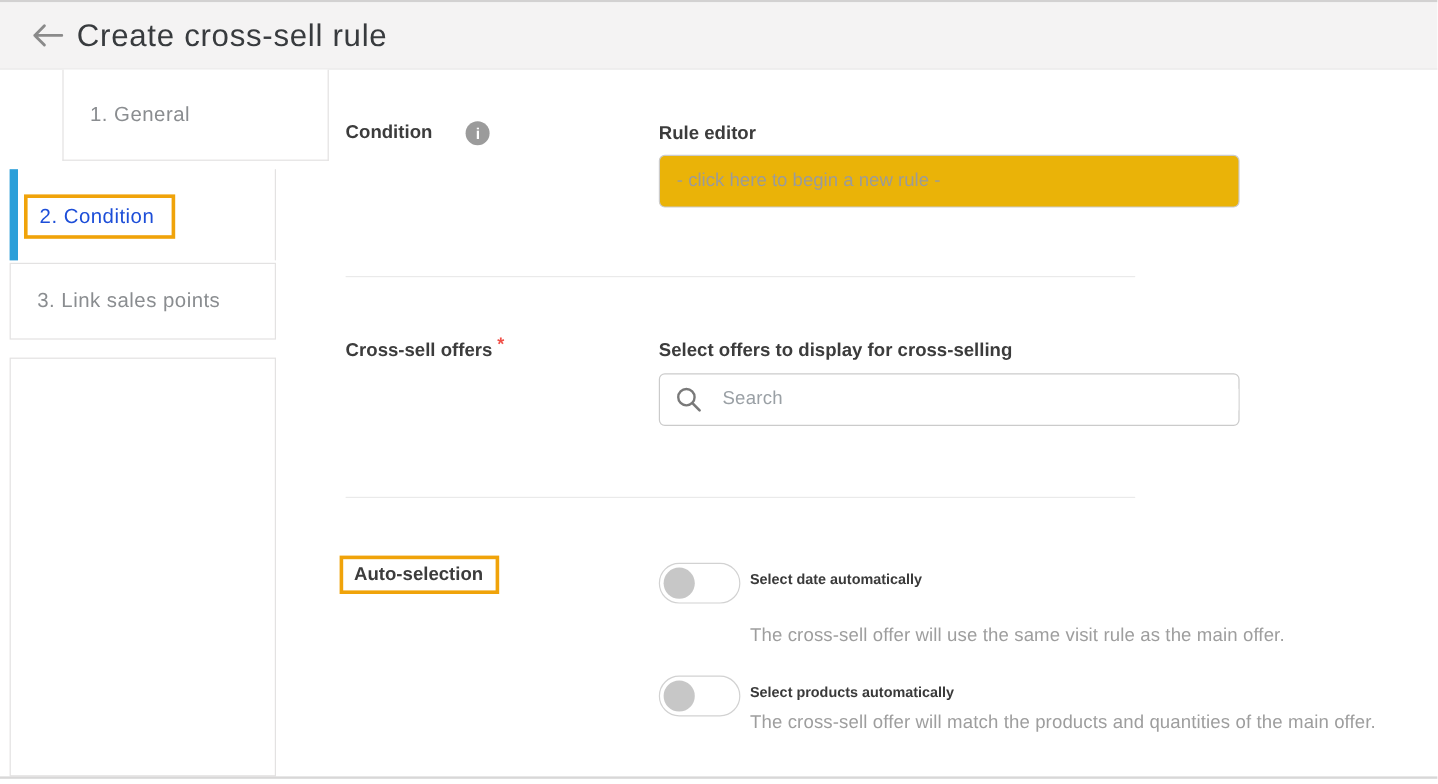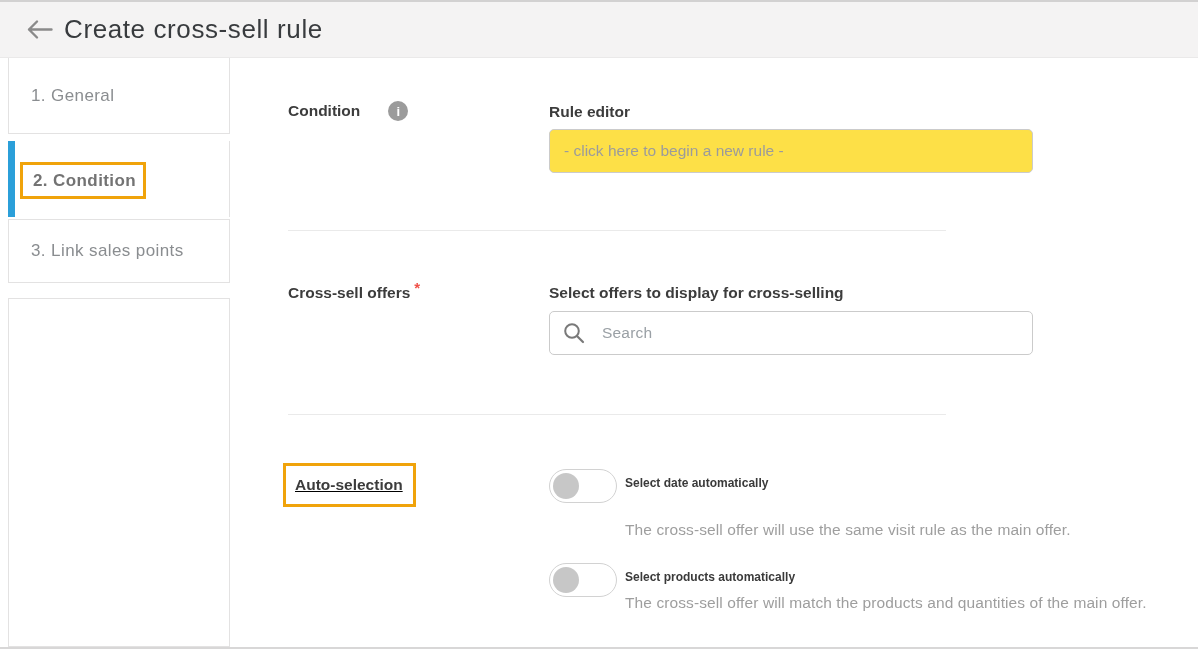--- a/index.html
+++ b/index.html
@@ -24,49 +24,49 @@
   .back-btn { width:32px; height:26px; display:flex; align-items:center; justify-content:center; cursor:pointer; }
   .page-title { margin-left:9px; font-size:26px; color:#383b3e; letter-spacing:0.6px; }
 
   
   .side-card {
     position:absolute; left:8px; width:222px; background:#fff;
     border:1px solid #e3e2e2;
     display:flex; align-items:center; padding-left:22px;
     font-size:17px; color:#8a8d90; letter-spacing:0.4px; cursor:pointer;
   }
-  .card1 { top:58px; height:76px; border-top:none; }
+  .card1 { top:58px; height:76px; border-top:none;margin-left:44px; }
   .card2 {
     top:141px; height:76px; border-top:none; border-bottom:none;
     border-left:7px solid #2b9fd9; padding-left:0; position:absolute;
   }
   .card3 { top:219px; height:64px; }
   .side-filler {
     position:absolute; left:8px; top:298px; width:222px; height:349px;
     background:#fff; border:1px solid #e3e2e2;
   }
   .hl-box-side {
     position:absolute; left:5px; top:21px; width:126px; height:37px;
     border:3px solid #f0a30a; display:flex; align-items:center; padding-left:10px;
   }
-  .active-label { font-size:17px; color:#737373; letter-spacing:0.4px;font-weight:bold; }
+  .active-label { font-size:17px; color:#1d4ed8; letter-spacing:0.4px; }
 
   
   .section-label { position:absolute; font-size:15.5px; font-weight:700; color:#3c3c3c; }
   .cond-row { position:absolute; left:288px; top:101px; display:flex; align-items:center; gap:28px; }
   .cond-row .lbl { font-size:15.5px; font-weight:700; color:#3c3c3c; }
   .info-icon {
     width:20px; height:20px; border-radius:50%; background:#9b9b9b; color:#fff;
     font-size:13px; font-weight:700; display:flex; align-items:center; justify-content:center;
     cursor:pointer;
   }
   .rule-label { left:549px; top:103px; }
   .text-input {
     position:absolute; left:549px; width:484px; height:44px;
-    border:1px solid #cbcbcb; border-radius:5px; background:#fde047;
+    border:1px solid #cbcbcb; border-radius:5px; background:#eab308;
     font-family:"Liberation Sans", sans-serif;
     font-size:15.5px; color:#444; padding:0 14px; outline:none;
   }
   .rule-input { top:129px; }
   .text-input::placeholder { color:#9b9b9b; opacity:1; }
 
   .divider { position:absolute; left:288px; width:658px; height:1px; background:#eaeaea; }
   .d1 { top:230px; }
   .d2 { top:414px; }
 
@@ -79,22 +79,22 @@
     border:1px solid #cbcbcb; border-radius:5px; background:#fff;
     display:flex; align-items:center; padding-left:13px;
   }
   .search-box input {
     border:none; outline:none; flex:1; padding-left:17px;
     font-family:"Liberation Sans", sans-serif; font-size:15.5px; color:#c2410c;
   }
   .search-box input::placeholder { color:#9aa0a5; opacity:1; letter-spacing:0.2px; }
 
   .auto-box {
-    position:absolute; left:283px; top:463px; width:133px; height:44px;
-    border:3px solid #f0a30a; display:flex; align-items:center; padding-left:9px;text-decoration:underline;
+    position:absolute; left:283px; top:463px; width:133px; height:32px;
+    border:3px solid #f0a30a; display:flex; align-items:center; padding-left:9px;
   }
   .auto-box .lbl { font-size:15.5px; font-weight:700; color:#3c3c3c; }
 
   .toggle {
     position:absolute; left:549px; width:68px; height:34px;
     border:1px solid #d2d2d2; border-radius:17px; background:#fff; cursor:pointer;
   }
   .toggle .knob {
     position:absolute; left:3px; top:3px; width:26px; height:26px;
     border-radius:50%; background:#c7c7c7;

